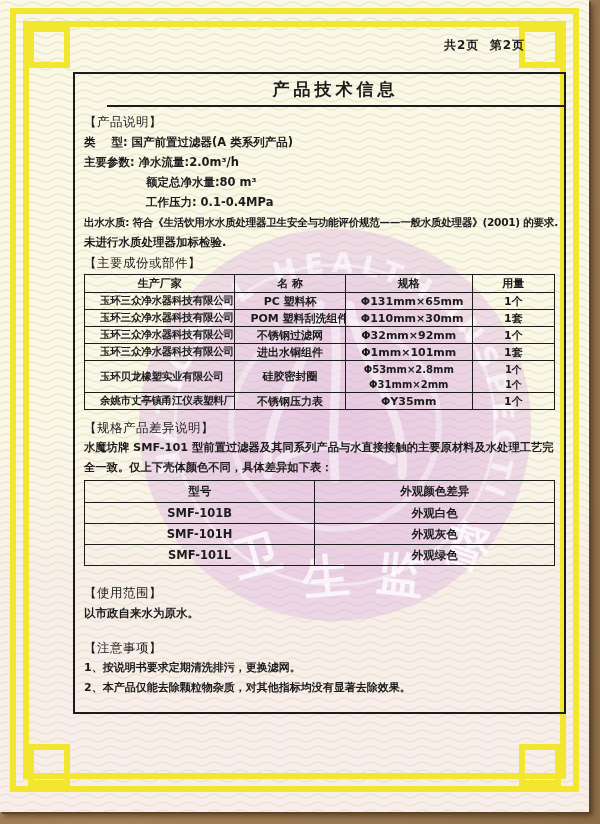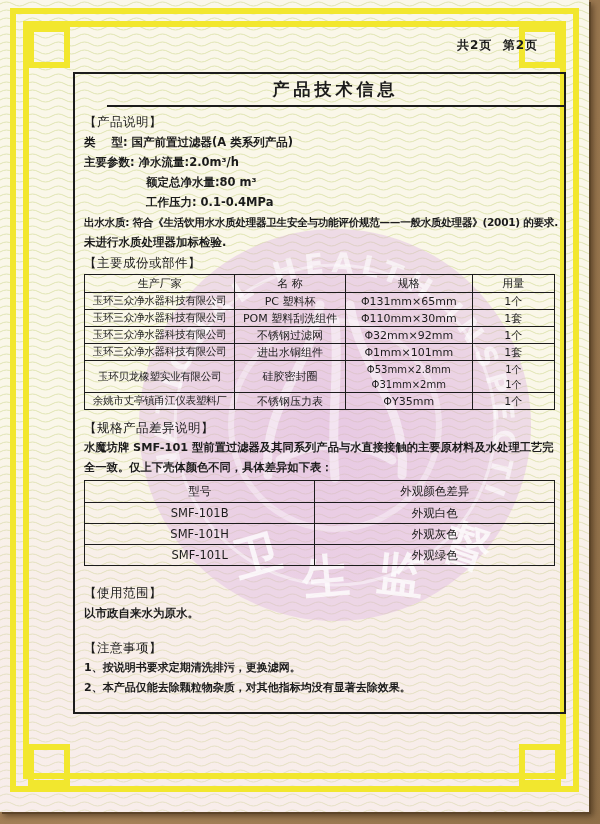--- a/index.html
+++ b/index.html
@@ -18,21 +18,21 @@
   .bg-svg{left:0;top:0;}
   .pink-tint{
     position:absolute;left:0;top:0;width:589px;height:812px;
     background:
       radial-gradient(circle 215px at 335px 425px, rgba(221,160,220,.34), rgba(221,160,220,.13) 72%, rgba(221,160,220,0) 78%),
       linear-gradient(to bottom, rgba(0,0,0,0) 52%, rgba(240,206,234,.22) 72%, rgba(243,214,238,.30) 100%);
   }
   .wm-svg{left:120px;top:210px;}
   .frame-svg{left:0;top:0;}
   .page-info{
-    position:absolute;top:37px;right:51px;
+    position:absolute;top:37px;right:64px;
     font-size:12px;font-weight:700;color:#1c1c1c;letter-spacing:1px;
     white-space:pre;
   }
   .content-box{
     position:absolute;left:73px;top:72px;width:489px;height:638px;
     border:2px solid #1c1c1c;color:#1b1b1b;overflow:hidden;
   }
   .box-title{
     height:31px;line-height:31px;text-align:center;
     font-size:17px;font-weight:700;letter-spacing:4px;
@@ -40,21 +40,21 @@
     margin-left:32px;
   }
   .box-body{padding:4px 9px 0 9px;}
   .sec-heading{font-size:12.5px;font-weight:400;margin:3px 0 1px 0;letter-spacing:.5px;}
   .desc-line{font-size:11.5px;font-weight:700;line-height:20px;white-space:pre;}
   .desc-line.indent{padding-left:62px;}
   .desc-line.long{font-size:10.6px;letter-spacing:-.3px;}
   table{border-collapse:collapse;width:100%;table-layout:fixed;margin-top:2px;}
   th,td{
     border:1.5px solid #1c1c1c;text-align:center;vertical-align:middle;
-    font-size:11px;font-weight:400;padding:0 6px;color:#1b1b1b;
+    font-size:11px;font-weight:700;padding:0 15px;color:#1b1b1b;
     overflow:hidden;white-space:nowrap;
   }
   .tbl-components th{height:17px;}
   .tbl-components td{height:16px;}
   .tbl-components tr.tall td{height:31px;}
   .two-line div{line-height:15px;font-size:10px;}
   .mfr-cell{font-size:10.6px;letter-spacing:-.3px;}
   .tbl-models th{height:21px;font-size:11.5px;}
   .tbl-models td{height:20px;font-size:11.5px;}
   .diff-text{font-size:11.3px;font-weight:700;line-height:20px;margin:1px 0 2px 0;}

